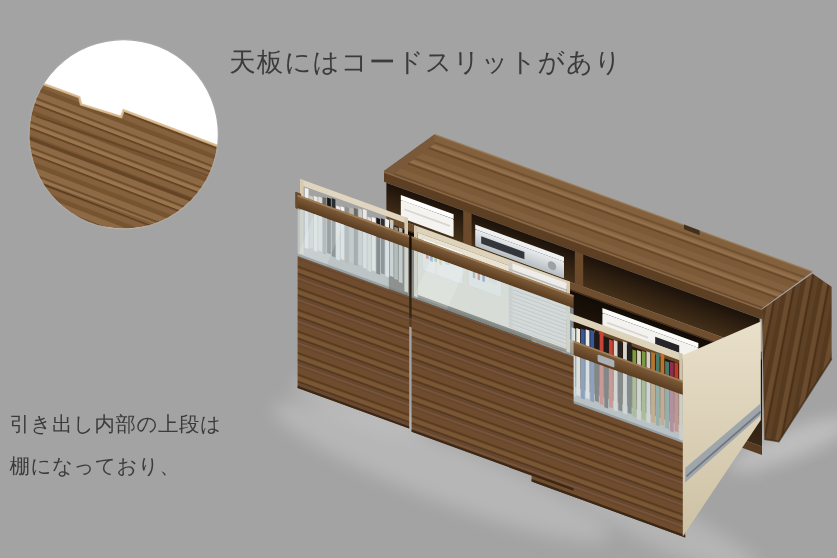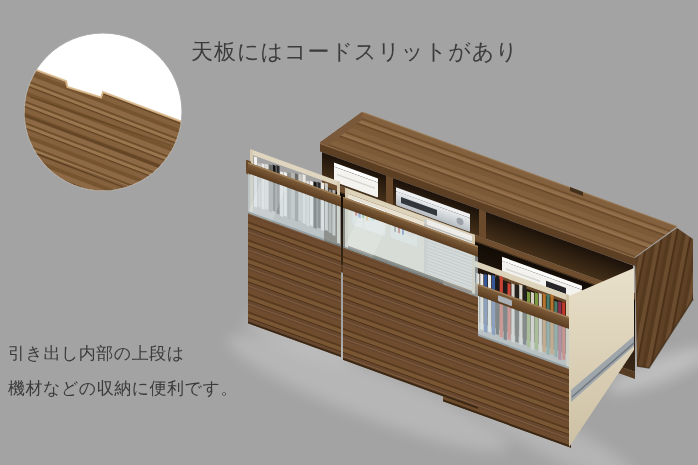--- a/index.html
+++ b/index.html
@@ -277,15 +277,15 @@
       </g>
     </g>
   </svg>
 
   <div class="note note-top">
     <div>天板にはコードスリットがあり</div>
   </div>
 
   <div class="note note-bottom">
     <div>引き出し内部の上段は</div>
-    <div>機材などの収納に便利です。</div>
+    <div>棚になっており、</div>
   </div>
 </div>
 
 </body></html>

